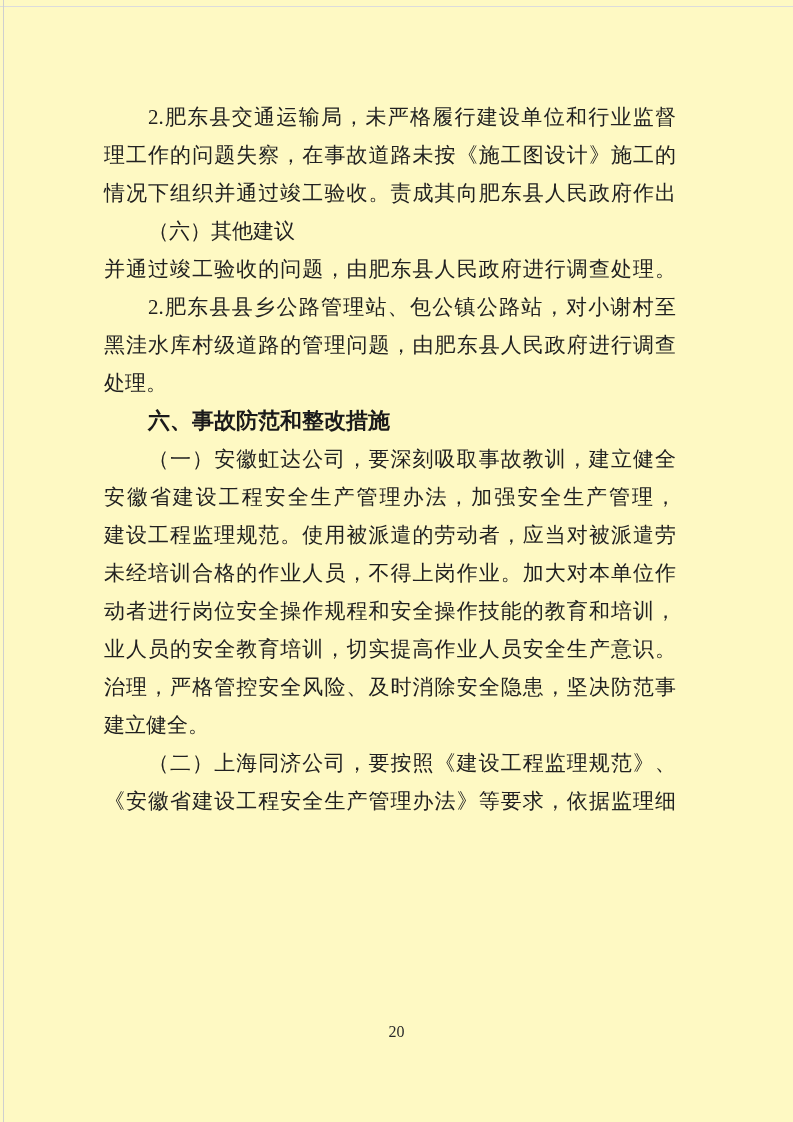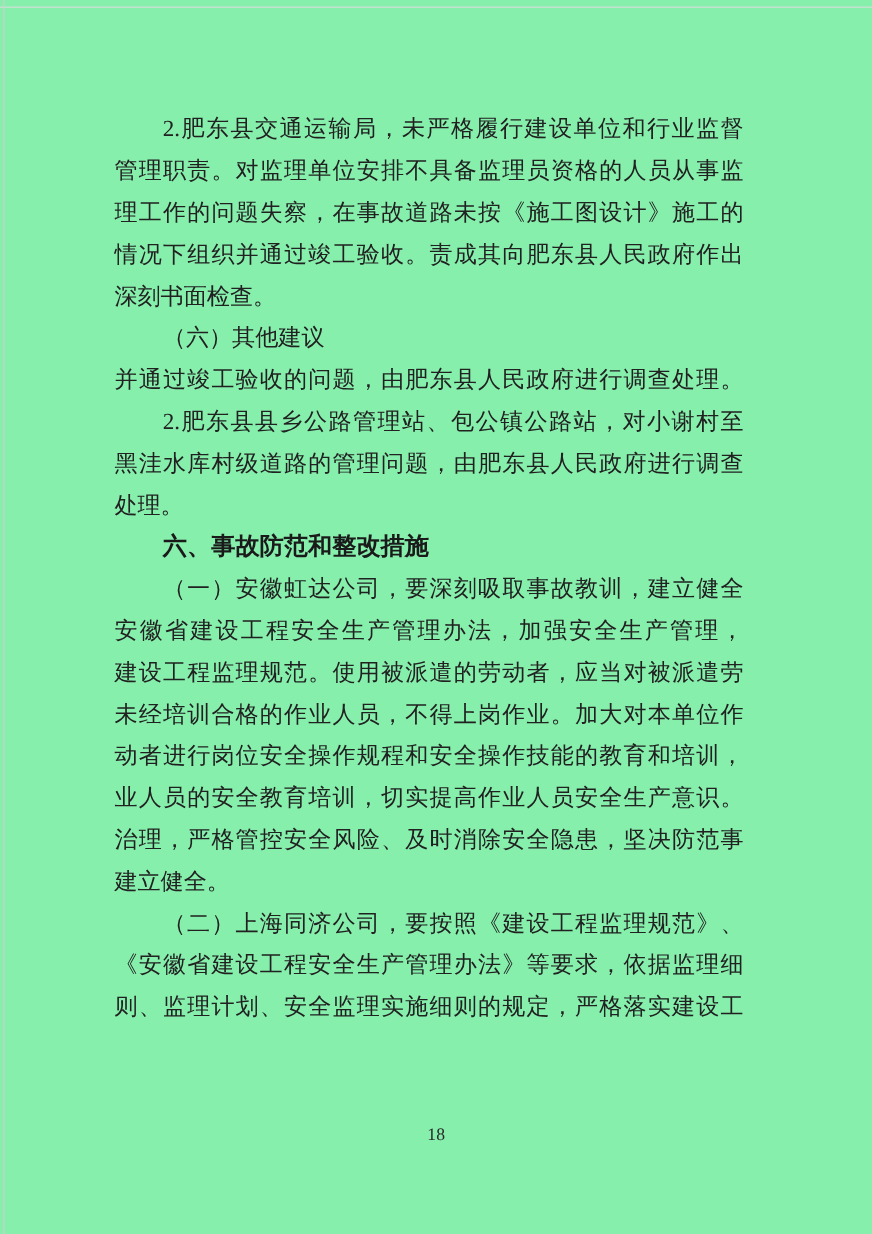--- a/index.html
+++ b/index.html
@@ -4,21 +4,21 @@
 <style>
   html, body {
     margin: 0;
     padding: 0;
     background: #ffffff;
   }
   .page {
     position: relative;
     width: 793px;
     height: 1122px;
-    background: #86efac;
+    background: #fef9c3;
     overflow: hidden;
     font-family: "Liberation Serif", "DejaVu Serif", serif;
   }
   .scan-edge-top {
     position: absolute;
     top: 6px;
     left: 0;
     width: 100%;
     height: 1px;
     background: #dcdcdc;
@@ -76,37 +76,34 @@
 </style>
 </head>
 <body>
 
 <div class="page">
   <div class="scan-edge-top"></div>
   <div class="scan-edge-left"></div>
 
   <div class="text-block">
       <div class="line body indent">2.肥东县交通运输局，未严格履行建设单位和行业监督</div>
-      <div class="line body">管理职责。对监理单位安排不具备监理员资格的人员从事监</div>
       <div class="line body">理工作的问题失察，在事故道路未按《施工图设计》施工的</div>
       <div class="line body">情况下组织并通过竣工验收。责成其向肥东县人民政府作出</div>
-      <div class="line body short">深刻书面检查。</div>
       <div class="line subheading indent short">（六）其他建议</div>
       <div class="line body">并通过竣工验收的问题，由肥东县人民政府进行调查处理。</div>
       <div class="line body indent">2.肥东县县乡公路管理站、包公镇公路站，对小谢村至</div>
       <div class="line body">黑洼水库村级道路的管理问题，由肥东县人民政府进行调查</div>
       <div class="line body short">处理。</div>
       <div class="line heading indent short">六、事故防范和整改措施</div>
       <div class="line body indent">（一）安徽虹达公司，要深刻吸取事故教训，建立健全</div>
       <div class="line body">安徽省建设工程安全生产管理办法，加强安全生产管理，</div>
       <div class="line body">建设工程监理规范。使用被派遣的劳动者，应当对被派遣劳</div>
       <div class="line body">未经培训合格的作业人员，不得上岗作业。加大对本单位作</div>
       <div class="line body">动者进行岗位安全操作规程和安全操作技能的教育和培训，</div>
       <div class="line body">业人员的安全教育培训，切实提高作业人员安全生产意识。</div>
       <div class="line body">治理，严格管控安全风险、及时消除安全隐患，坚决防范事</div>
       <div class="line body short">建立健全。</div>
       <div class="line body indent">（二）上海同济公司，要按照《建设工程监理规范》、</div>
       <div class="line body">《安徽省建设工程安全生产管理办法》等要求，依据监理细</div>
-      <div class="line body">则、监理计划、安全监理实施细则的规定，严格落实建设工</div>
     </div>
 
-  <div class="page-number">18</div>
+  <div class="page-number">20</div>
 </div>
 
 </body></html>

